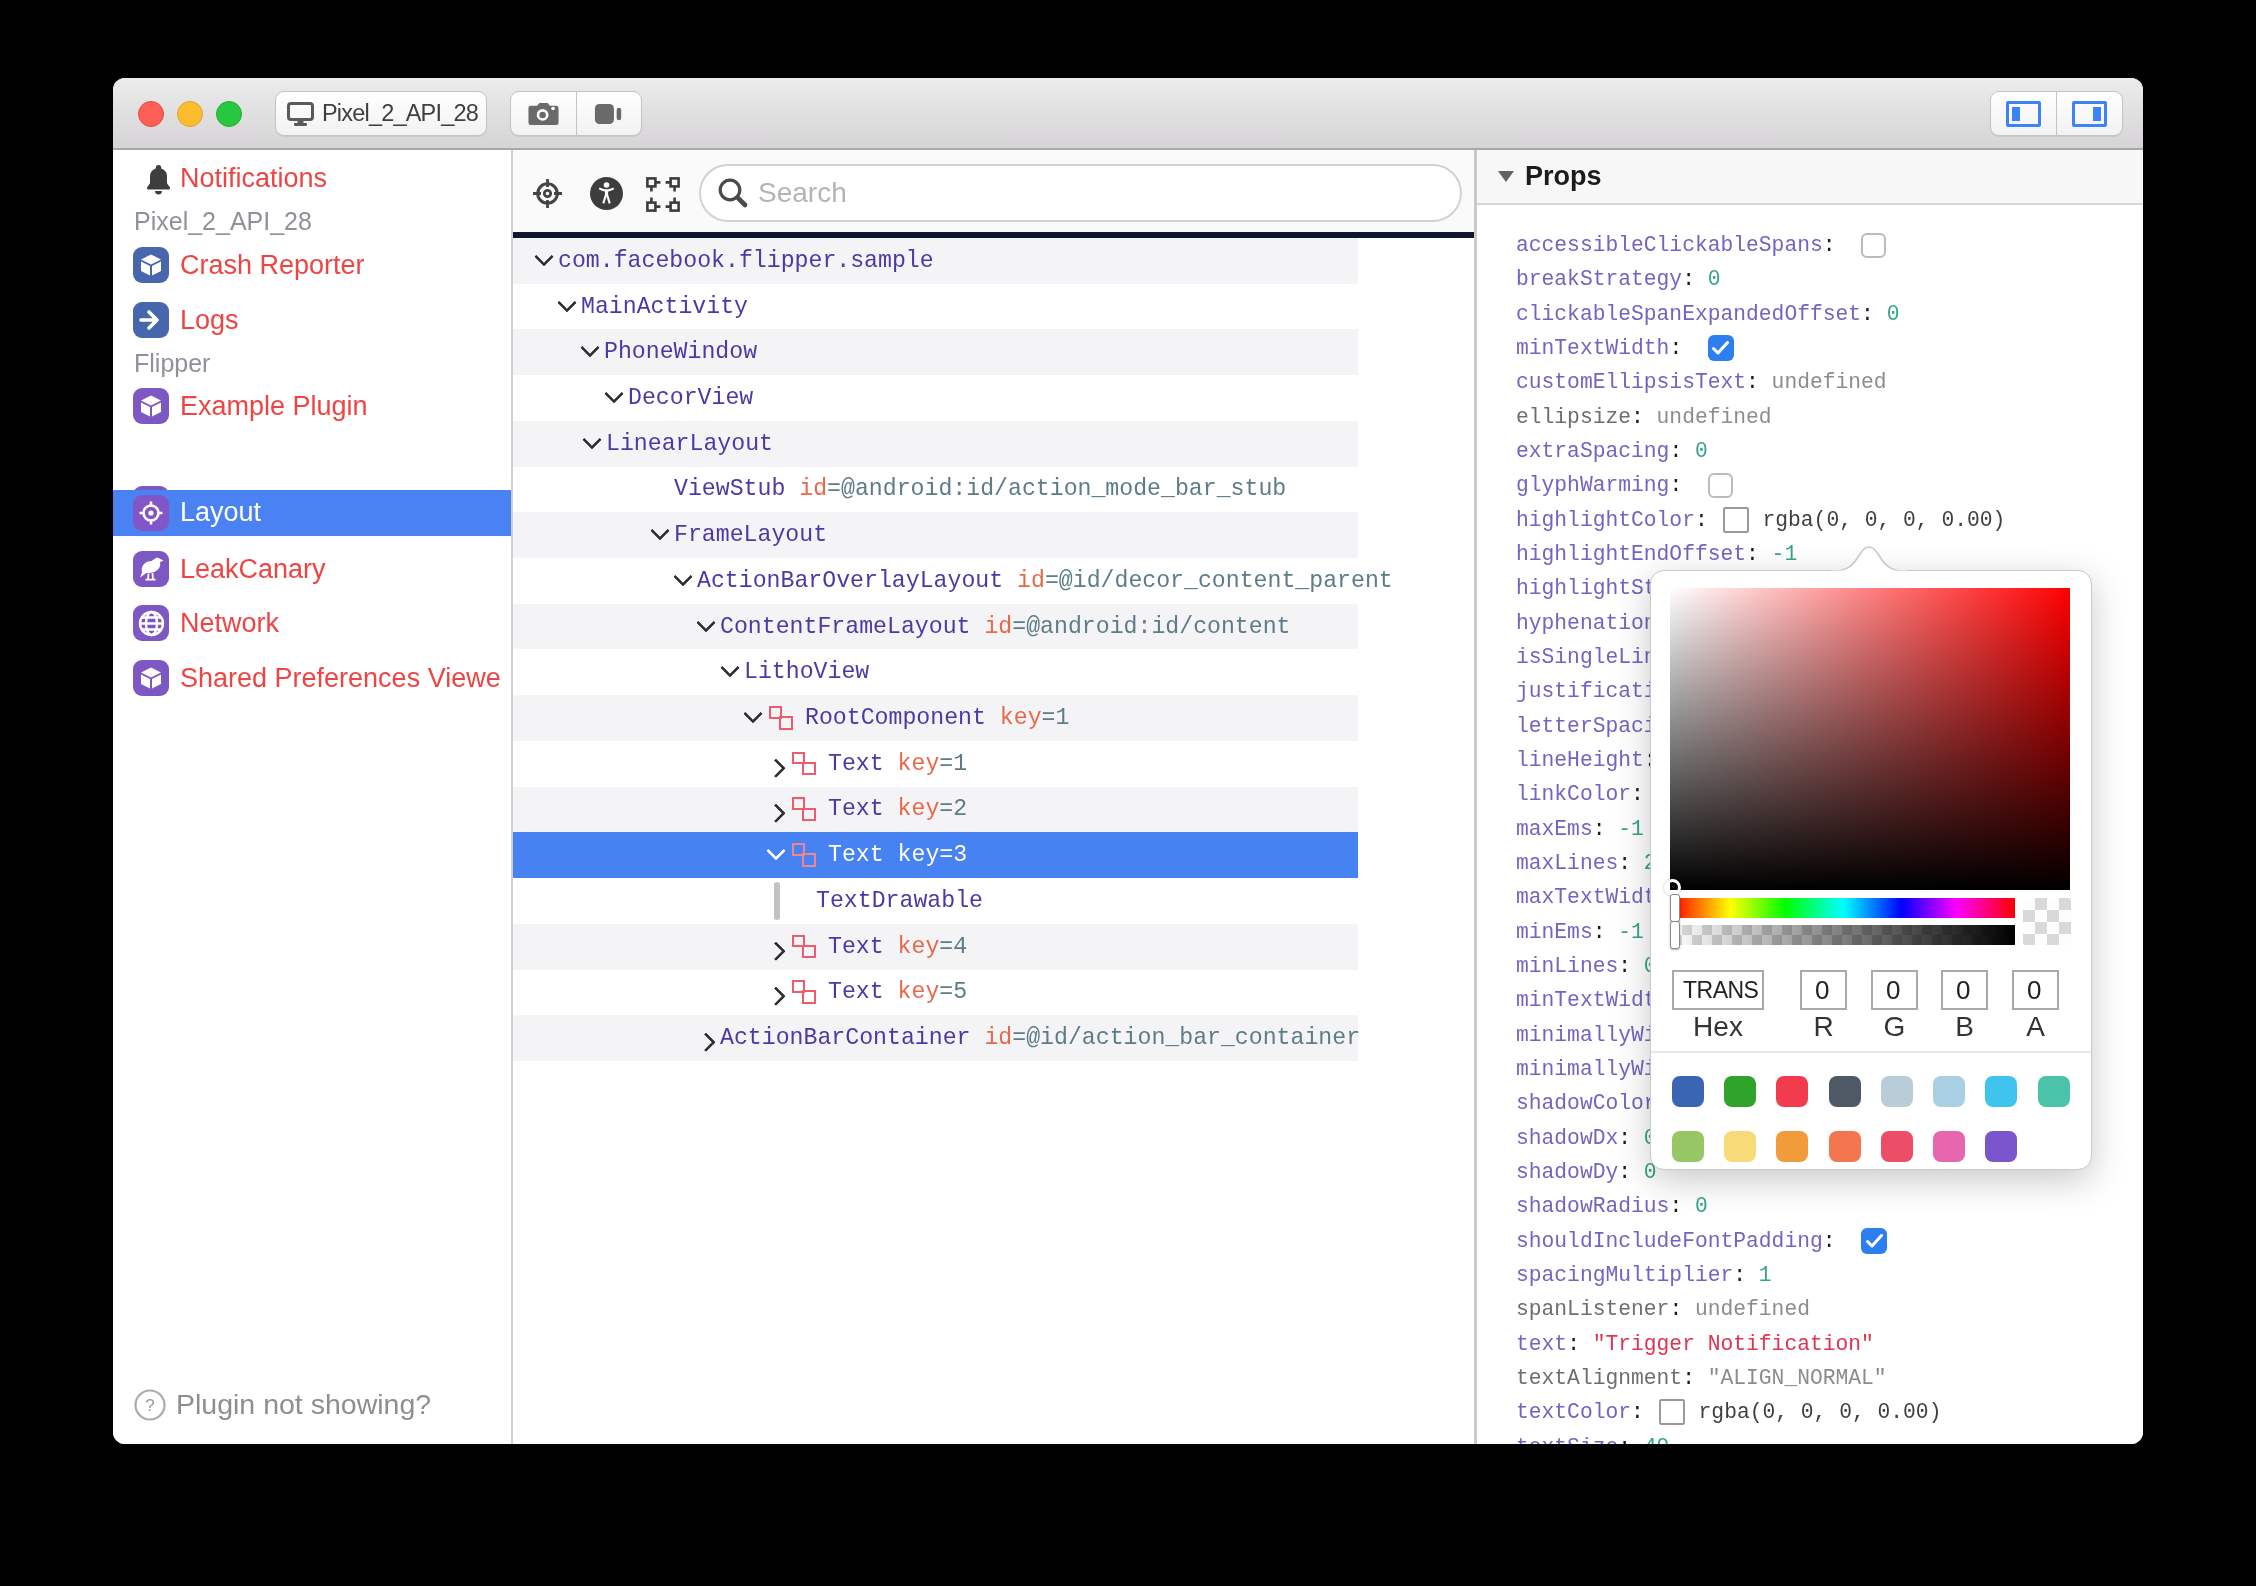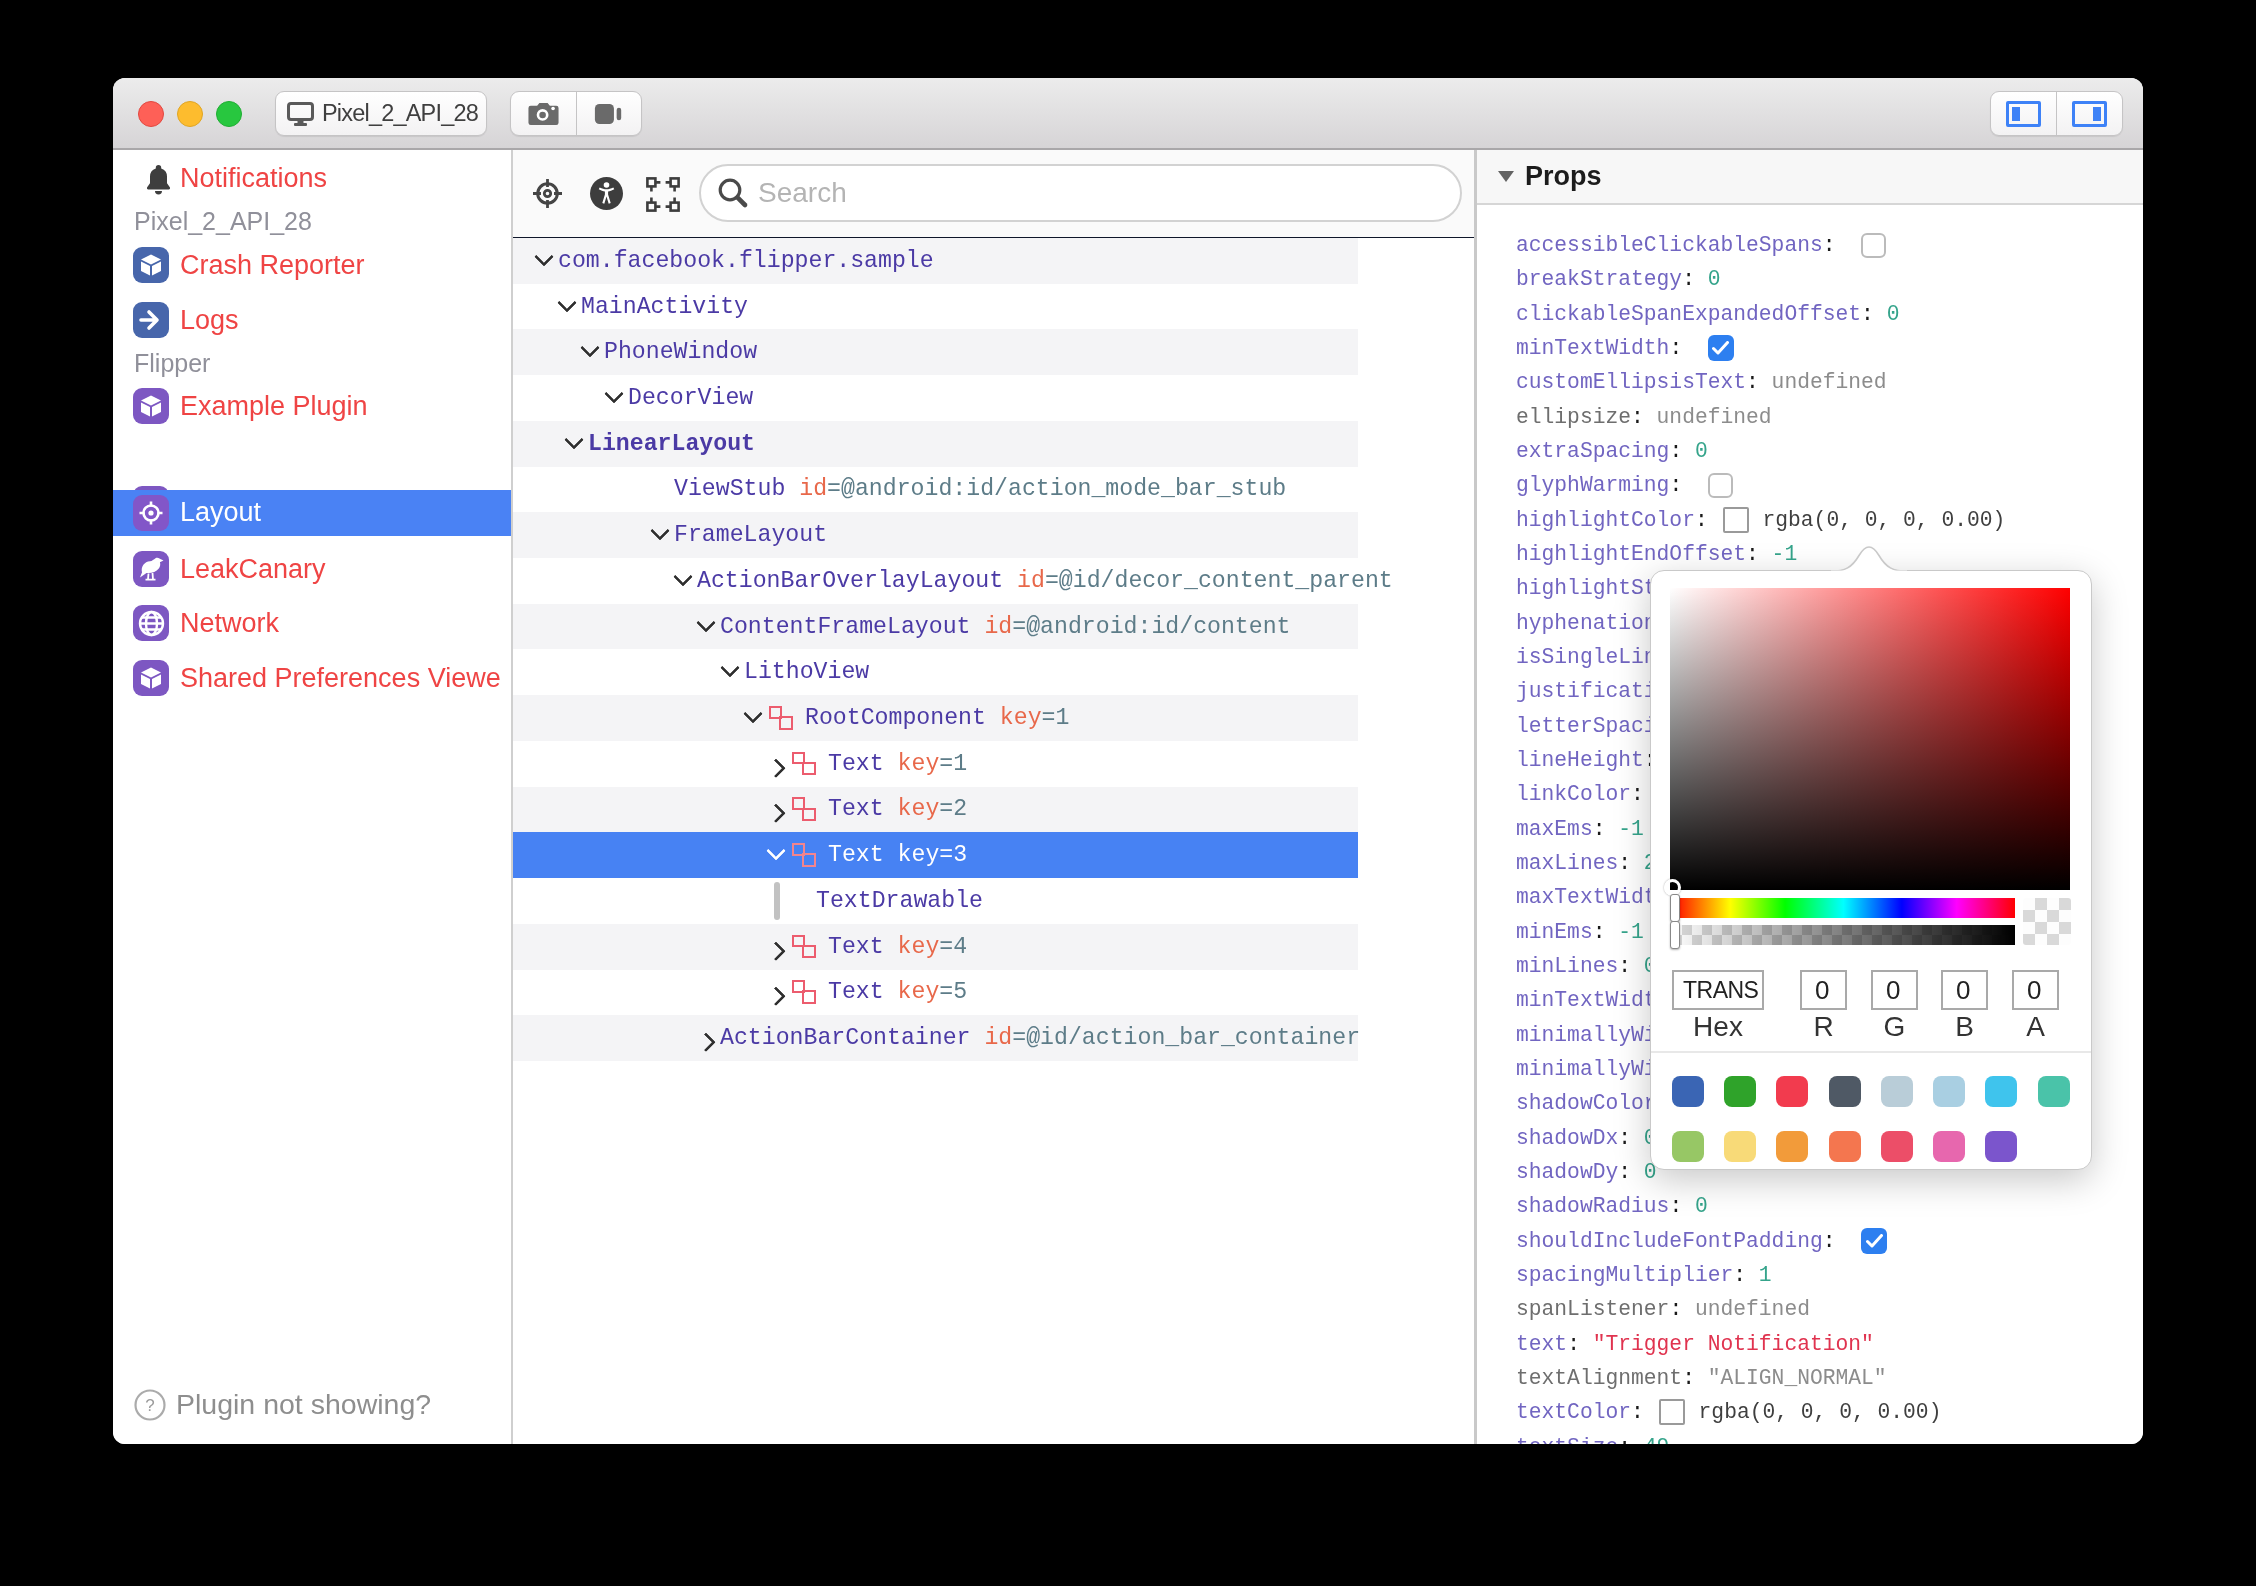--- a/index.html
+++ b/index.html
@@ -31,41 +31,41 @@
 .srow .txt{font-size:27px;color:#ef4444;white-space:nowrap;}
 .slabel{position:absolute;left:21px;font-size:25px;color:#90909a;font-weight:500;}
 .picon{position:absolute;left:20px;width:36px;height:36px;border-radius:9px;display:flex;align-items:center;justify-content:center;}
 .blue{background:#4766ab;}
 .purple{background:#7d57c2;}
 .srow .txt{position:absolute;left:67px;}
 #selrow{position:absolute;left:0;top:340px;width:398px;height:46px;background:#4a82f4;}
 #help{position:absolute;left:21px;top:1238px;display:flex;align-items:center;color:#8e8e8e;font-size:28.5px;}
 
 #mid{position:absolute;left:400px;top:72px;width:964px;bottom:0;background:#fff;border-right:3px solid #c9c9c9;}
-#mtool{position:absolute;left:0;top:0;width:100%;height:88px;background:#fafafa;border-bottom:1px solid #0f172a;display:flex;align-items:center;}
+#mtool{position:absolute;left:0;top:0;width:100%;height:88px;background:#fafafa;border-bottom:6px solid #0f172a;display:flex;align-items:center;}
 #search{position:absolute;left:186px;top:14px;width:763px;height:58px;border:2px solid #d2d2d2;border-radius:29px;background:#fff;display:flex;align-items:center;padding-left:16px;color:#b4b4b4;font-size:28px;}
 #search svg{margin-right:9px;}
 #tree{position:absolute;left:0;top:88px;width:845px;bottom:0;background:#fff;font-family:"Liberation Mono",monospace;font-size:23.2px;}
 .trow{height:45.72px;display:flex;align-items:center;white-space:pre;}
 .trow.odd{background:#f4f4f6;}
 .trow.sel{background:#4782f3;}
 .tname{color:#4b3aa5;}
 .tkw{color:#e8684a;}
 .tval{color:#5d7c88;}
 .trow.sel .tname,.trow.sel .tkw,.trow.sel .tval{color:#fff;}
 .chev{display:inline-flex;width:16px;height:25px;justify-content:center;align-items:center;margin-right:6px;flex:none;}
 .chev.c::before{content:"";display:block;width:11px;height:11px;border-right:3.5px solid #2f2f2f;border-bottom:3.5px solid #2f2f2f;border-radius:1.5px;transform:rotate(45deg) translate(-3px,-3px);}
 .chev.cw::before{content:"";display:block;width:11px;height:11px;border-right:3.5px solid #fff;border-bottom:3.5px solid #fff;border-radius:1.5px;transform:rotate(45deg) translate(-3px,-3px);}
 .chev.r::before{content:"";display:block;width:11px;height:11px;border-right:3.5px solid #2f2f2f;border-bottom:3.5px solid #2f2f2f;border-radius:1.5px;transform:rotate(-45deg) translate(-3px,3px);}
 .cicon{width:24px;height:24px;position:relative;margin:0 12px 0 2px;flex:none;}
 .cicon::before,.cicon::after{box-sizing:border-box;}
 .cicon::before{content:"";position:absolute;left:0;top:0;width:12.5px;height:12.5px;border:2.4px solid #ec5c6e;}
 .cicon::after{content:"";position:absolute;left:10.1px;top:10.1px;width:13.6px;height:13.6px;border:2.4px solid #ec5c6e;}
 .trow.sel .cicon::before,.trow.sel .cicon::after{border-color:#f2848d;}
-.l0{padding-left:23px;}.l1{padding-left:46px;}.l2{padding-left:69px;}.l3{padding-left:93px;}.l4{padding-left:53px;font-weight:bold;}.l5{padding-left:139px;}.l6{padding-left:162px;}.l7{padding-left:185px;}.l8{padding-left:209px;}.l9{padding-left:232px;}.l10{padding-left:255px;}
+.l0{padding-left:23px;}.l1{padding-left:46px;}.l2{padding-left:69px;}.l3{padding-left:93px;}.l4{padding-left:71px;}.l5{padding-left:139px;}.l6{padding-left:162px;}.l7{padding-left:185px;}.l8{padding-left:209px;}.l9{padding-left:232px;}.l10{padding-left:255px;}
 .tdbar{position:absolute;left:261px;width:6px;height:38px;border-radius:3px;background:#c2c2c2;}
 
 #props{position:absolute;left:1364px;top:72px;right:0;bottom:0;background:#fff;}
 #phead{position:absolute;left:0;top:0;width:100%;height:55px;background:#f7f7f7;border-bottom:2px solid #d6d6d6;display:flex;align-items:center;}
 #phead .tri{width:0;height:0;border-left:8px solid transparent;border-right:8px solid transparent;border-top:11px solid #636363;margin-left:21px;}
 #phead .t{font-size:27px;font-weight:bold;color:#1c1c1c;margin-left:11px;}
 #plist{position:absolute;left:0;top:55px;width:100%;bottom:0;padding:23px 0 0 39px;font-family:"Liberation Mono",monospace;font-size:21.3px;}
 .pr{height:34.33px;display:flex;align-items:center;white-space:pre;}
 .pn{color:#7165c1;}
 .pg{color:#6e6e6e;}

